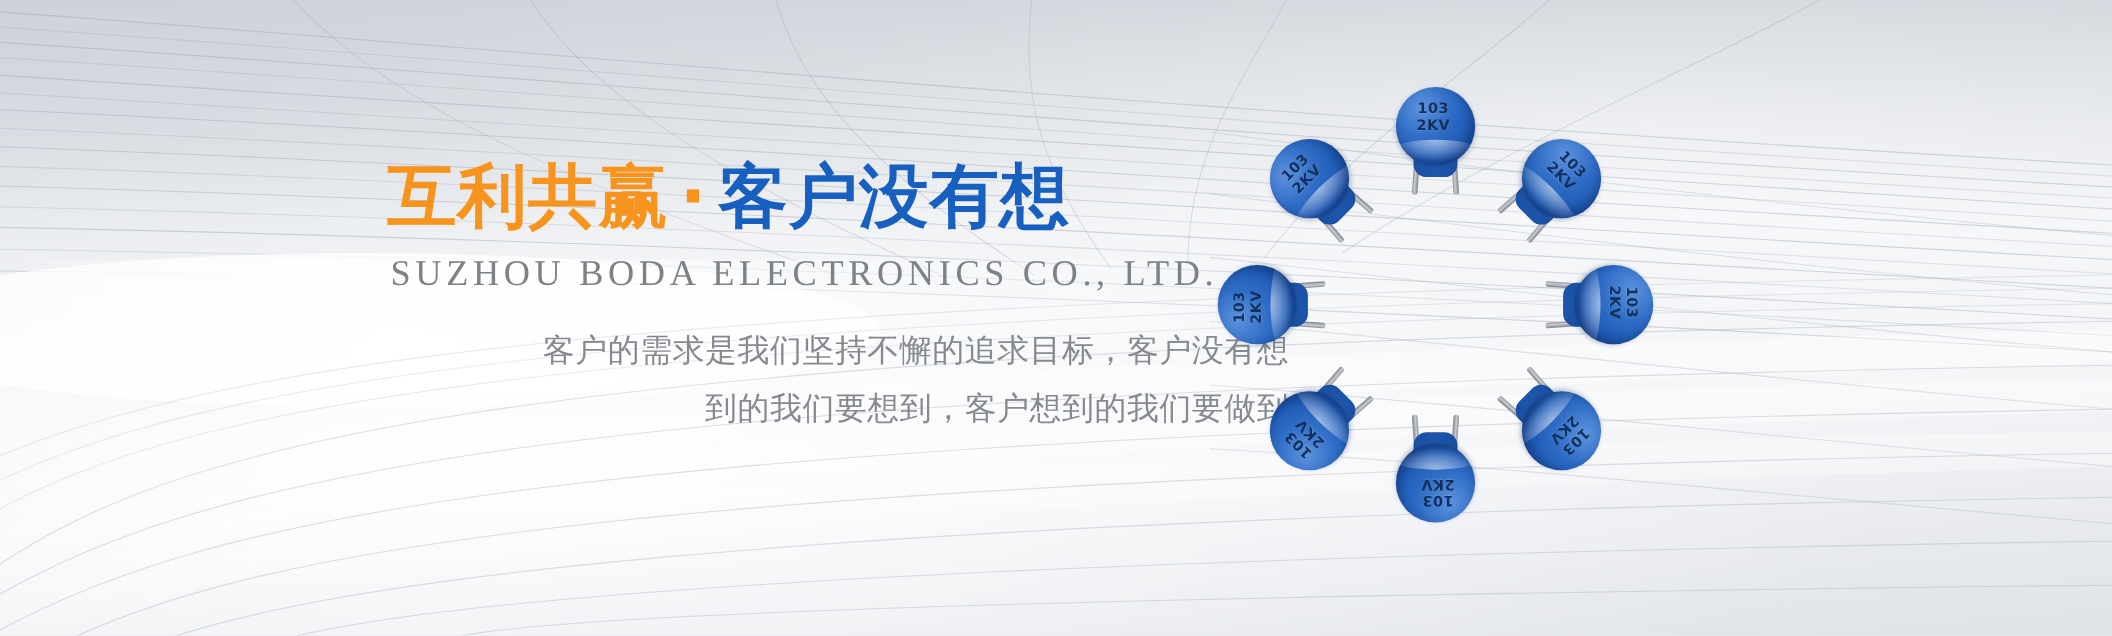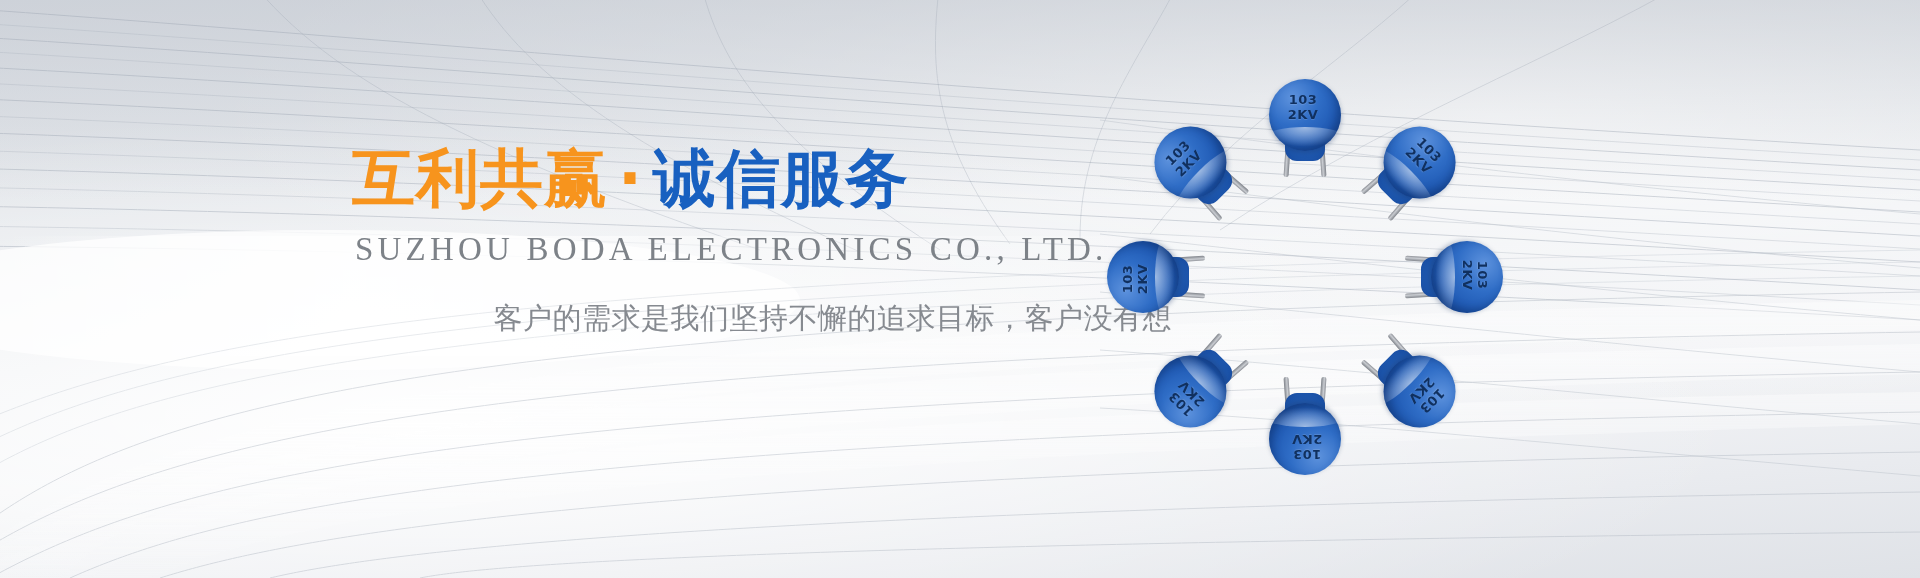--- a/index.html
+++ b/index.html
@@ -158,26 +158,27 @@
         <path d="M1100,176 C1320,204 1600,240 1920,268"></path>
         <path d="M1100,234 C1320,258 1600,292 1920,320"></path>
         <path d="M1100,292 C1320,312 1600,344 1920,372"></path>
         <path d="M1100,350 C1320,366 1600,396 1920,424"></path>
         <path d="M1100,408 C1320,420 1600,448 1920,476"></path>
       </g>
     </svg>
   </div>
 
   <div class="copy">
-    <h1 class="headline"><span class="h-orange">互利共赢</span><span class="h-dot">·</span><span class="h-blue">诚信服务</span></h1>
+    <h1 class="headline"><span class="h-orange">互利共赢</span><span class="h-dot">·</span><span class="h-blue">客户没有想</span></h1>
 
     <div class="subtitle">SUZHOU BODA ELECTRONICS CO., LTD.</div>
 
     <div class="desc">
       <span class="desc-line">客户的需求是我们坚持不懈的追求目标，客户没有想</span>
+      <span class="desc-line">到的我们要想到，客户想到的我们要做到</span>
     </div>
   </div>
 
   <div class="ring" id="cap-ring">
       <div class="cap" style="transform: translate(0px, -152px) rotate(0deg);">
         <div class="cap-inner">
           <div class="lead l"></div>
           <div class="lead r"></div>
           <div class="disc-skirt"></div>
           <div class="disc"></div>

